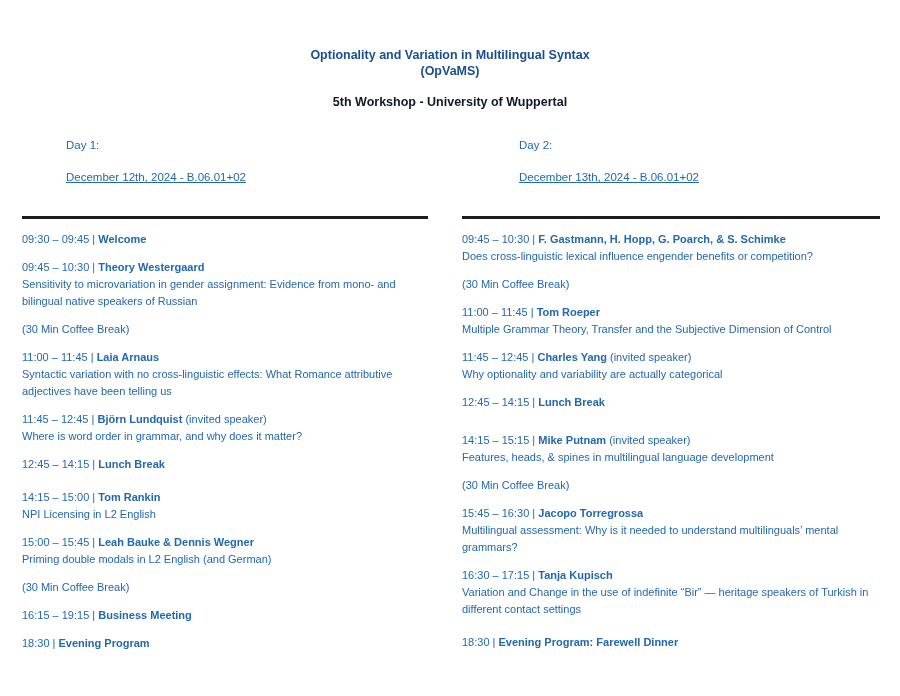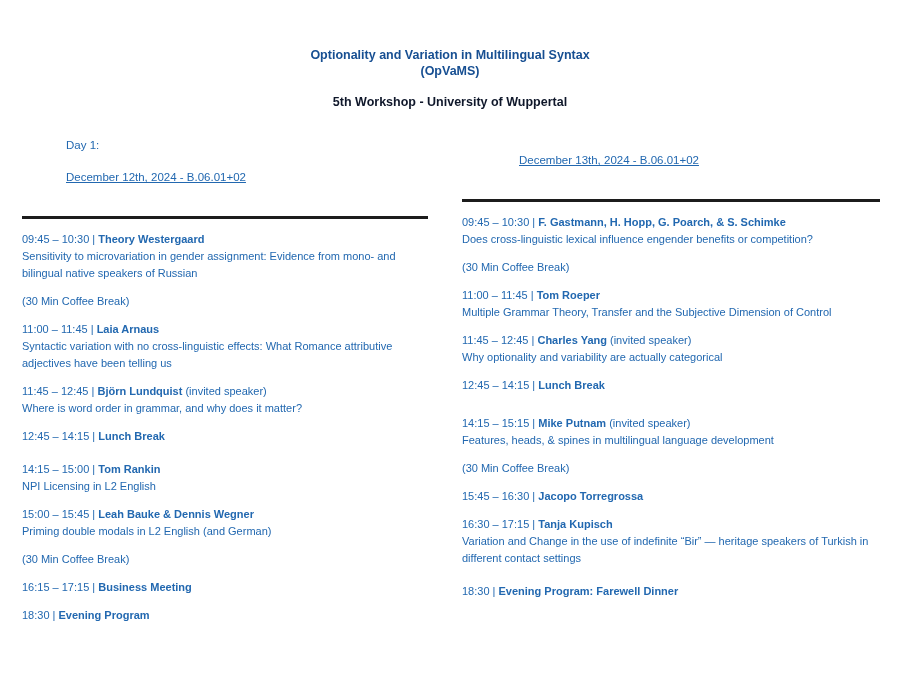--- a/index.html
+++ b/index.html
@@ -61,20 +61,23 @@
 </div>
 
 <div class="day-col left">
   <div class="day-label">Day 1:</div>
   <div class="date-row">
     <span class="date-link">December 12th, 2024 - B.06.01+02</span>
   </div>
   <hr class="col-rule">
   <div class="entries">
 
+    <div class="entry">
+      <span class="time">09:30 – 09:45</span><span class="sep"> | </span><span class="name">Welcome</span>
+    </div>
 
     <div class="entry">
       <div><span class="time">09:45 – 10:30</span><span class="sep"> | </span><span class="name">Theory Westergaard</span></div>
       <div class="desc">Sensitivity to microvariation in gender assignment: Evidence from mono- and bilingual native speakers of Russian</div>
     </div>
 
     <div class="entry-break">(30 Min Coffee Break)</div>
 
     <div class="entry">
       <div><span class="time">11:00 – 11:45</span><span class="sep"> | </span><span class="name">Laia Arnaus</span></div>
@@ -98,31 +101,32 @@
     </div>
 
     <div class="entry">
       <div><span class="time">15:00 – 15:45</span><span class="sep"> | </span><span class="name">Leah Bauke &amp; Dennis Wegner</span></div>
       <div class="desc">Priming double modals in L2 English (and German)</div>
     </div>
 
     <div class="entry-break">(30 Min Coffee Break)</div>
 
     <div class="entry">
-      <span class="time">16:15 – 17:15</span><span class="sep"> | </span><span class="name">Business Meeting</span>
+      <span class="time">16:15 – 19:15</span><span class="sep"> | </span><span class="name">Business Meeting</span>
     </div>
 
     <div class="entry">
       <span class="time">18:30</span><span class="sep"> | </span><span class="name">Evening Program</span>
     </div>
 
   </div>
 </div>
 
 <div class="day-col right">
+  <div class="day-label">Day 2:</div>
   <div class="date-row">
     <span class="date-link">December 13th, 2024 - B.06.01+02</span>
   </div>
   <hr class="col-rule">
   <div class="entries">
 
     <div class="entry">
       <div><span class="time">09:45 – 10:30</span><span class="sep"> | </span><span class="name">F. Gastmann, H. Hopp, G. Poarch, &amp; S. Schimke</span></div>
       <div class="desc">Does cross-linguistic lexical influence engender benefits or competition?</div>
     </div>
@@ -147,20 +151,21 @@
 
     <div class="entry">
       <div><span class="time">14:15 – 15:15</span><span class="sep"> | </span><span class="name">Mike Putnam</span><span class="suffix"> (invited speaker)</span></div>
       <div class="desc">Features, heads, &amp; spines in multilingual language development</div>
     </div>
 
     <div class="entry-break">(30 Min Coffee Break)</div>
 
     <div class="entry">
       <div><span class="time">15:45 – 16:30</span><span class="sep"> | </span><span class="name">Jacopo Torregrossa</span></div>
+      <div class="desc">Multilingual assessment: Why is it needed to understand multilinguals’ mental grammars?</div>
     </div>
 
     <div class="entry">
       <div><span class="time">16:30 – 17:15</span><span class="sep"> | </span><span class="name">Tanja Kupisch</span></div>
       <div class="desc">Variation and Change in the use of indefinite “Bir” — heritage speakers of Turkish in different contact settings</div>
     </div>
 
     <div class="spacer-sm"></div>
 
     <div class="entry">

